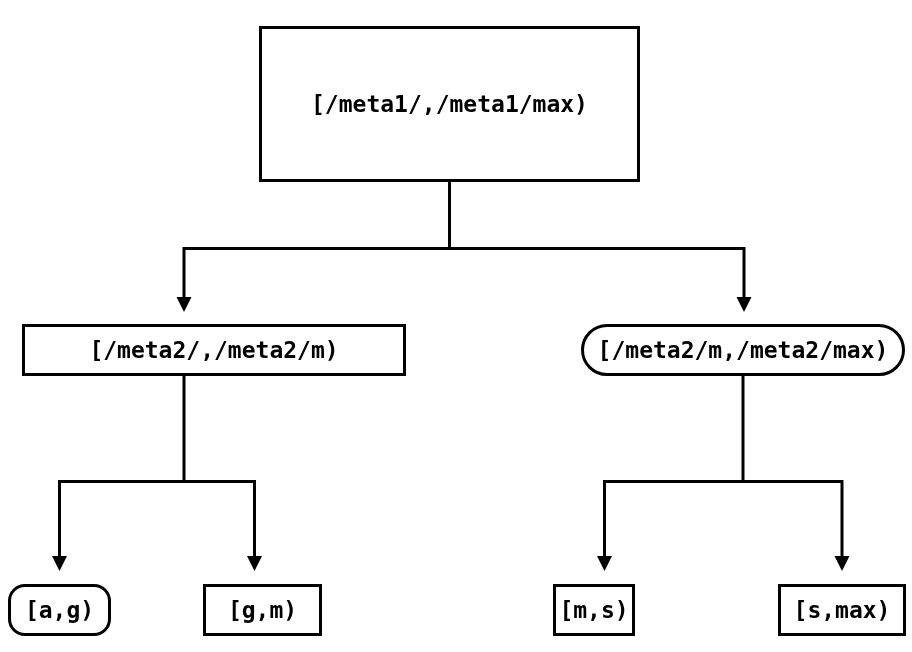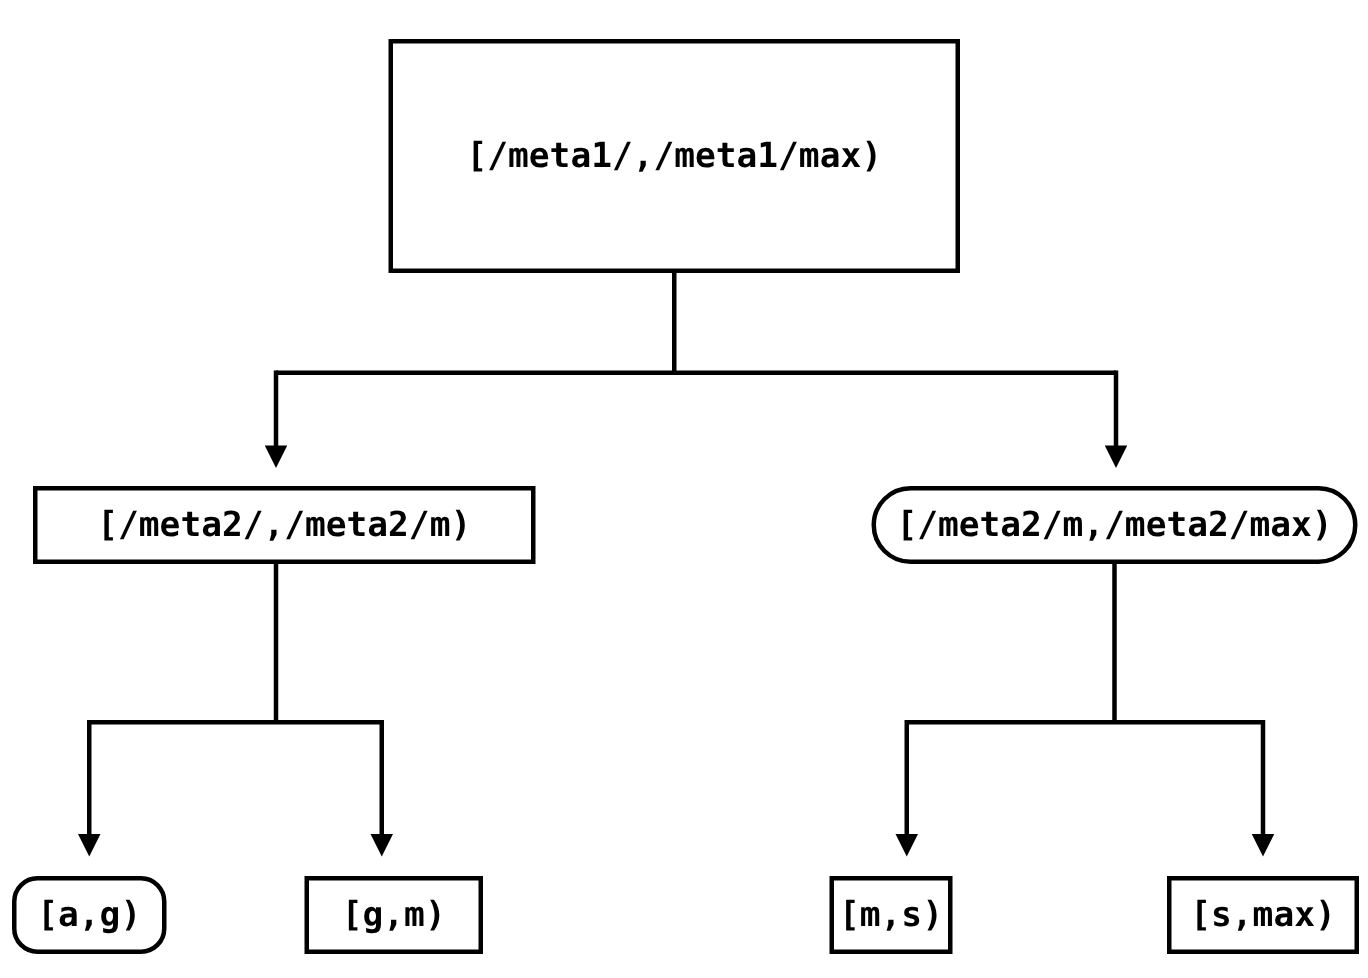--- a/index.html
+++ b/index.html
@@ -45,21 +45,21 @@
     color: var(--text);
     display: flex;
     align-items: center;
     justify-content: center;
     font-size: 23px;
     font-weight: 600;
     white-space: nowrap;
     line-height: 1;
   }
   .node-root      { left: 259px; top: 14px;  width: 381px; height: 156px; margin-top: 12px; }
-  .node-mid-left  { left: 22px;  top: 324px; width: 335px; height: 52px; }
+  .node-mid-left  { left: 22px;  top: 324px; width: 384px; height: 52px; }
   .node-mid-right { left: 581px; top: 324px; width: 324px; height: 52px; border-radius: 26px; }
   .node-leaf-1    { left: 8px;   top: 584px; width: 103px; height: 52px; border-radius: 17px; }
   .node-leaf-2    { left: 203px; top: 584px; width: 119px; height: 52px; }
   .node-leaf-3    { left: 553px; top: 584px; width: 82px; height: 52px; }
   .node-leaf-4    { left: 778px; top: 584px; width: 128px; height: 52px; }
 </style>
 </head>
 <body>
 
 <div class="stage">

